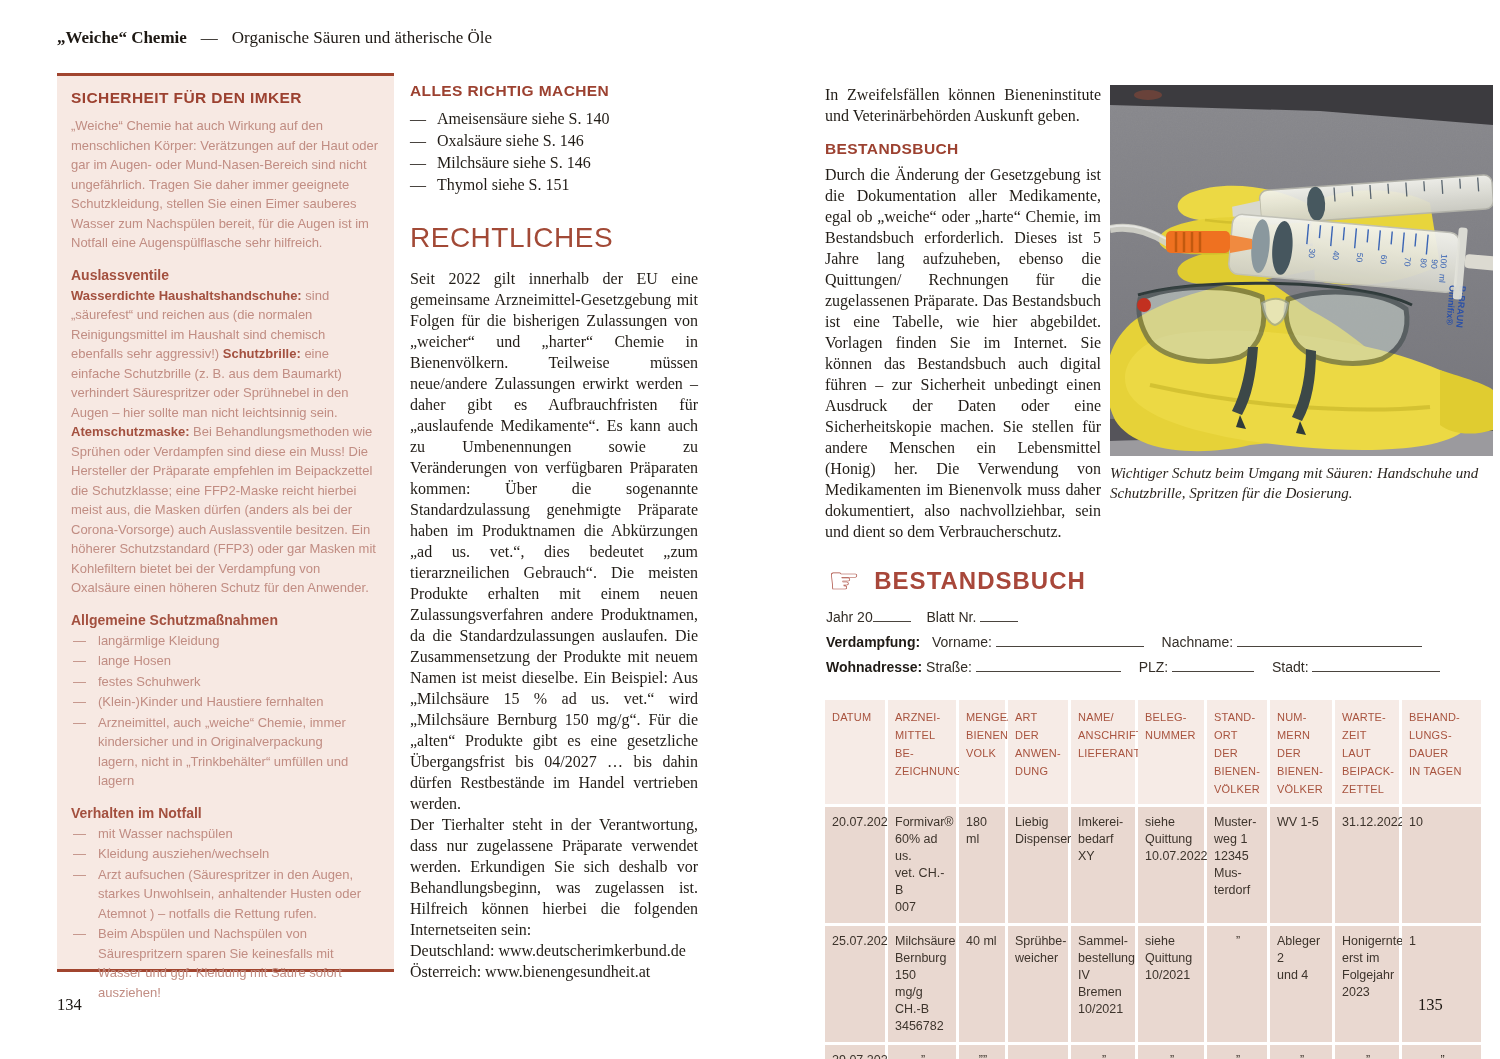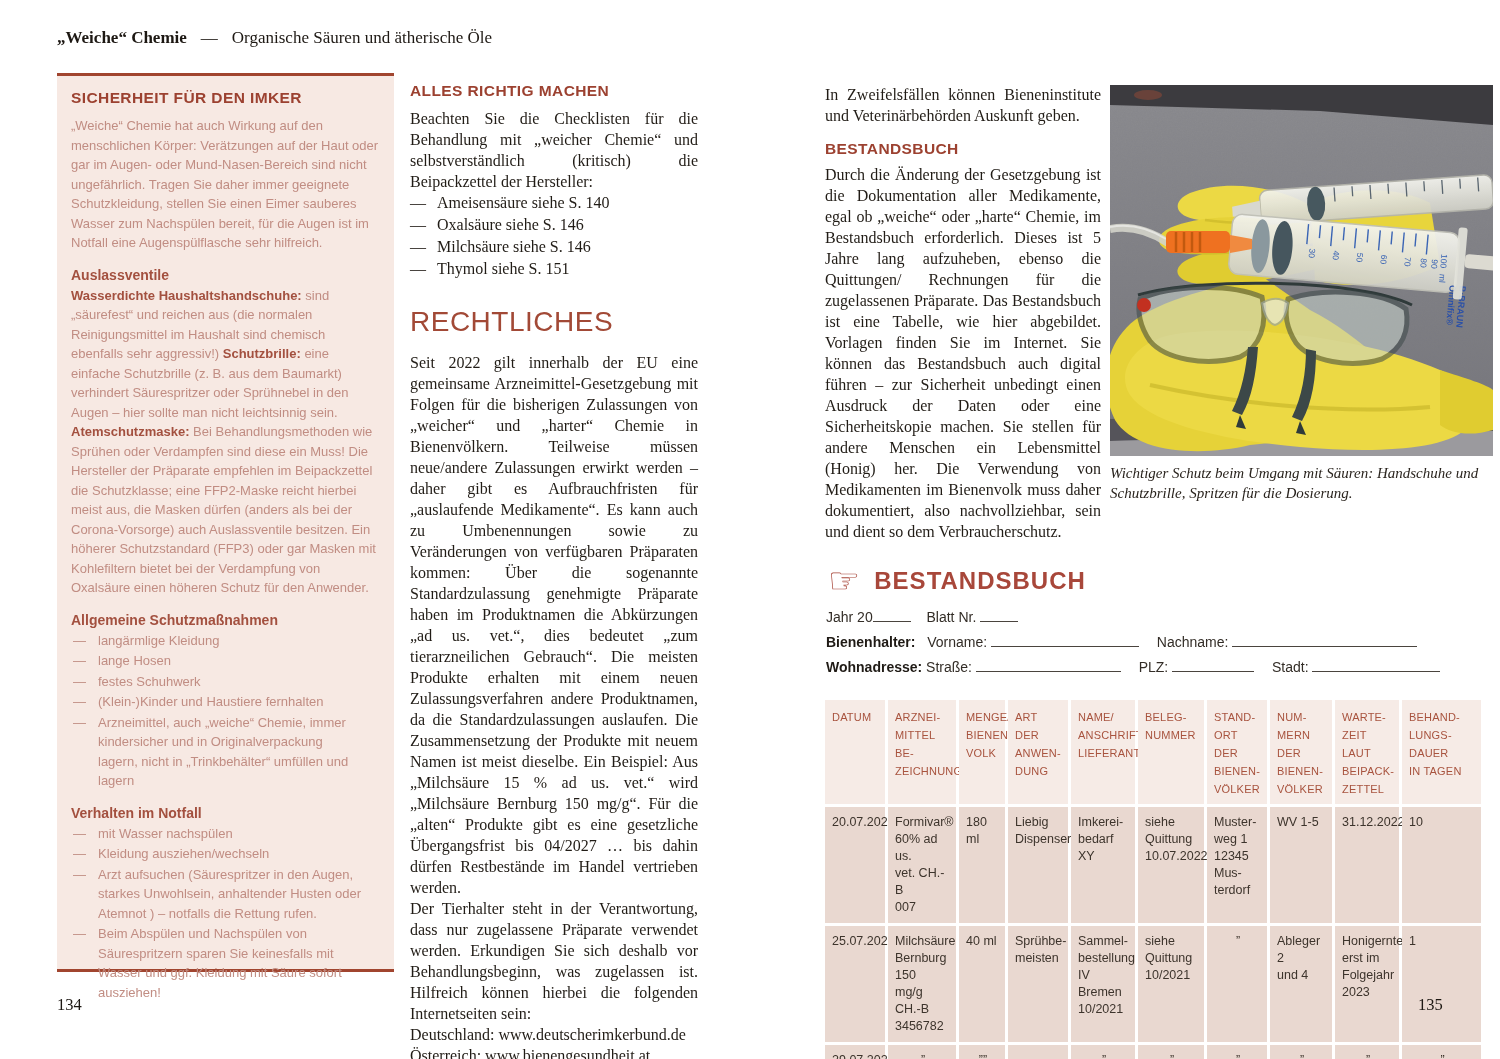--- a/index.html
+++ b/index.html
@@ -111,21 +111,20 @@
     <div class="dash-item">mit Wasser nachspülen</div>
     <div class="dash-item">Kleidung ausziehen/wechseln</div>
     <div class="dash-item">Arzt aufsuchen (Säurespritzer in den Augen, starkes Unwohlsein, anhaltender Husten oder Atemnot ) – notfalls die Rettung rufen.</div>
     <div class="dash-item">Beim Abspülen und Nachspülen von Säurespritzern sparen Sie keinesfalls mit Wasser und ggf. Kleidung mit Säure sofort ausziehen!</div>
 
   </div>
 </div>
 
 <div class="abs col-mid">
   <div class="smallcap-title">ALLES RICHTIG MACHEN</div>
-  <div class="serifbody">Beachten Sie die Checklisten für die Behandlung mit „weicher Chemie“ und selbstverständlich (kritisch) die Beipackzettel der Hersteller:</div>
   <div class="check-item">Ameisensäure siehe S. 140</div>
   <div class="check-item">Oxalsäure siehe S. 146</div>
   <div class="check-item">Milchsäure siehe S. 146</div>
   <div class="check-item">Thymol siehe S. 151</div>
 
   <div class="big-title">RECHTLICHES</div>
   <div class="serifbody">Seit 2022 gilt innerhalb der EU eine gemeinsame Arzneimittel-Gesetzgebung mit Folgen für die bisherigen Zulassungen von „weicher“ und „harter“ Chemie in Bienenvölkern. Teilweise müssen neue/andere Zulassungen erwirkt werden – daher gibt es Aufbrauchfristen für „auslaufende Medikamente“. Es kann auch zu Umbenennungen sowie zu Veränderungen von verfügbaren Präparaten kommen: Über die sogenannte Standardzulassung genehmigte Präparate haben im Produktnamen die Abkürzungen „ad us. vet.“, dies bedeutet „zum tierarzneilichen Gebrauch“. Die meisten Produkte erhalten mit einem neuen Zulassungsverfahren andere Produktnamen, da die Standardzulassungen auslaufen. Die Zusammensetzung der Produkte mit neuem Namen ist meist dieselbe. Ein Beispiel: Aus „Milchsäure 15 % ad us. vet.“ wird „Milchsäure Bernburg 150 mg/g“. Für die „alten“ Produkte gibt es eine gesetzliche Übergangsfrist bis 04/2027 … bis dahin dürfen Restbestände im Handel vertrieben werden.</div>
   <div class="serifbody">Der Tierhalter steht in der Verantwortung, dass nur zugelassene Präparate verwendet werden. Erkundigen Sie sich deshalb vor Behandlungsbeginn, was zugelassen ist. Hilfreich können hierbei die folgenden Internetseiten sein:</div>
   <div class="serifbody nojust">Deutschland: www.deutscherimkerbund.de</div>
   <div class="serifbody nojust">Österreich: www.bienengesundheit.at</div>
@@ -268,21 +267,21 @@
   <span class="record-title">BESTANDSBUCH</span>
 </div>
 
 <div class="abs form">
   <div class="form-line">
     <span>Jahr 20</span><span class="blank" style="width:38px;"></span>
     <span style="display:inline-block;width:8px;"></span>
     <span>Blatt Nr.</span> <span class="blank" style="width:38px;"></span>
   </div>
   <div class="form-line">
-    <b>Bienenhalter:</b>
+    <b>Verdampfung:</b>
     <span style="display:inline-block;width:4px;"></span>
     <span>Vorname:</span> <span class="blank" style="width:148px;"></span>
     <span style="display:inline-block;width:10px;"></span>
     <span>Nachname:</span> <span class="blank" style="width:185px;"></span>
   </div>
   <div class="form-line">
     <b>Wohnadresse:</b>
     <span>Straße:</span> <span class="blank" style="width:145px;"></span>
     <span style="display:inline-block;width:10px;"></span>
     <span>PLZ:</span> <span class="blank" style="width:82px;"></span>
@@ -346,21 +345,21 @@
   <div class="cell r1">10</div>
 
   <div class="cell r2">25.07.2023</div>
   <div class="cell r2">Milchsäure
 Bernburg 150
 mg/g
 CH.-B
 3456782</div>
   <div class="cell r2">40 ml</div>
   <div class="cell r2">Sprühbe-
-meisten</div>
+weicher</div>
   <div class="cell r2">Sammel-
 bestellung
 IV Bremen
 10/2021</div>
   <div class="cell r2">siehe
 Quittung
 10/2021</div>
   <div class="cell r2 center">”</div>
   <div class="cell r2">Ableger 2
 und 4</div>

